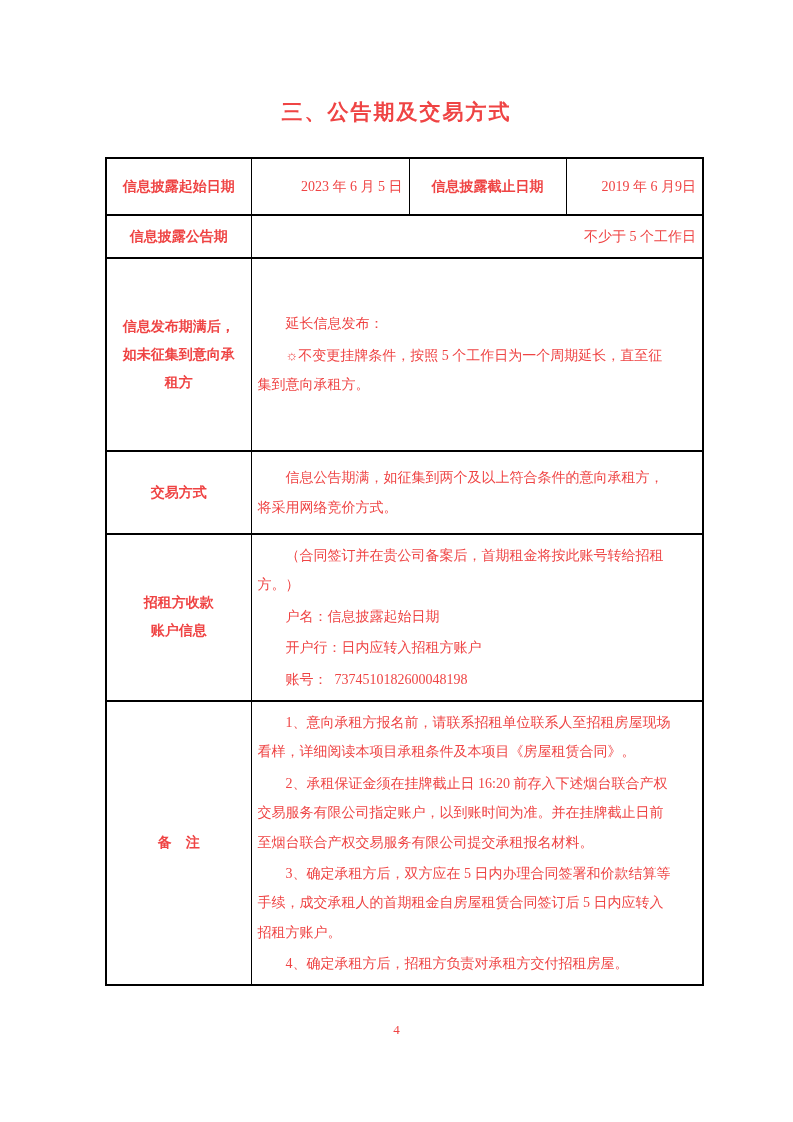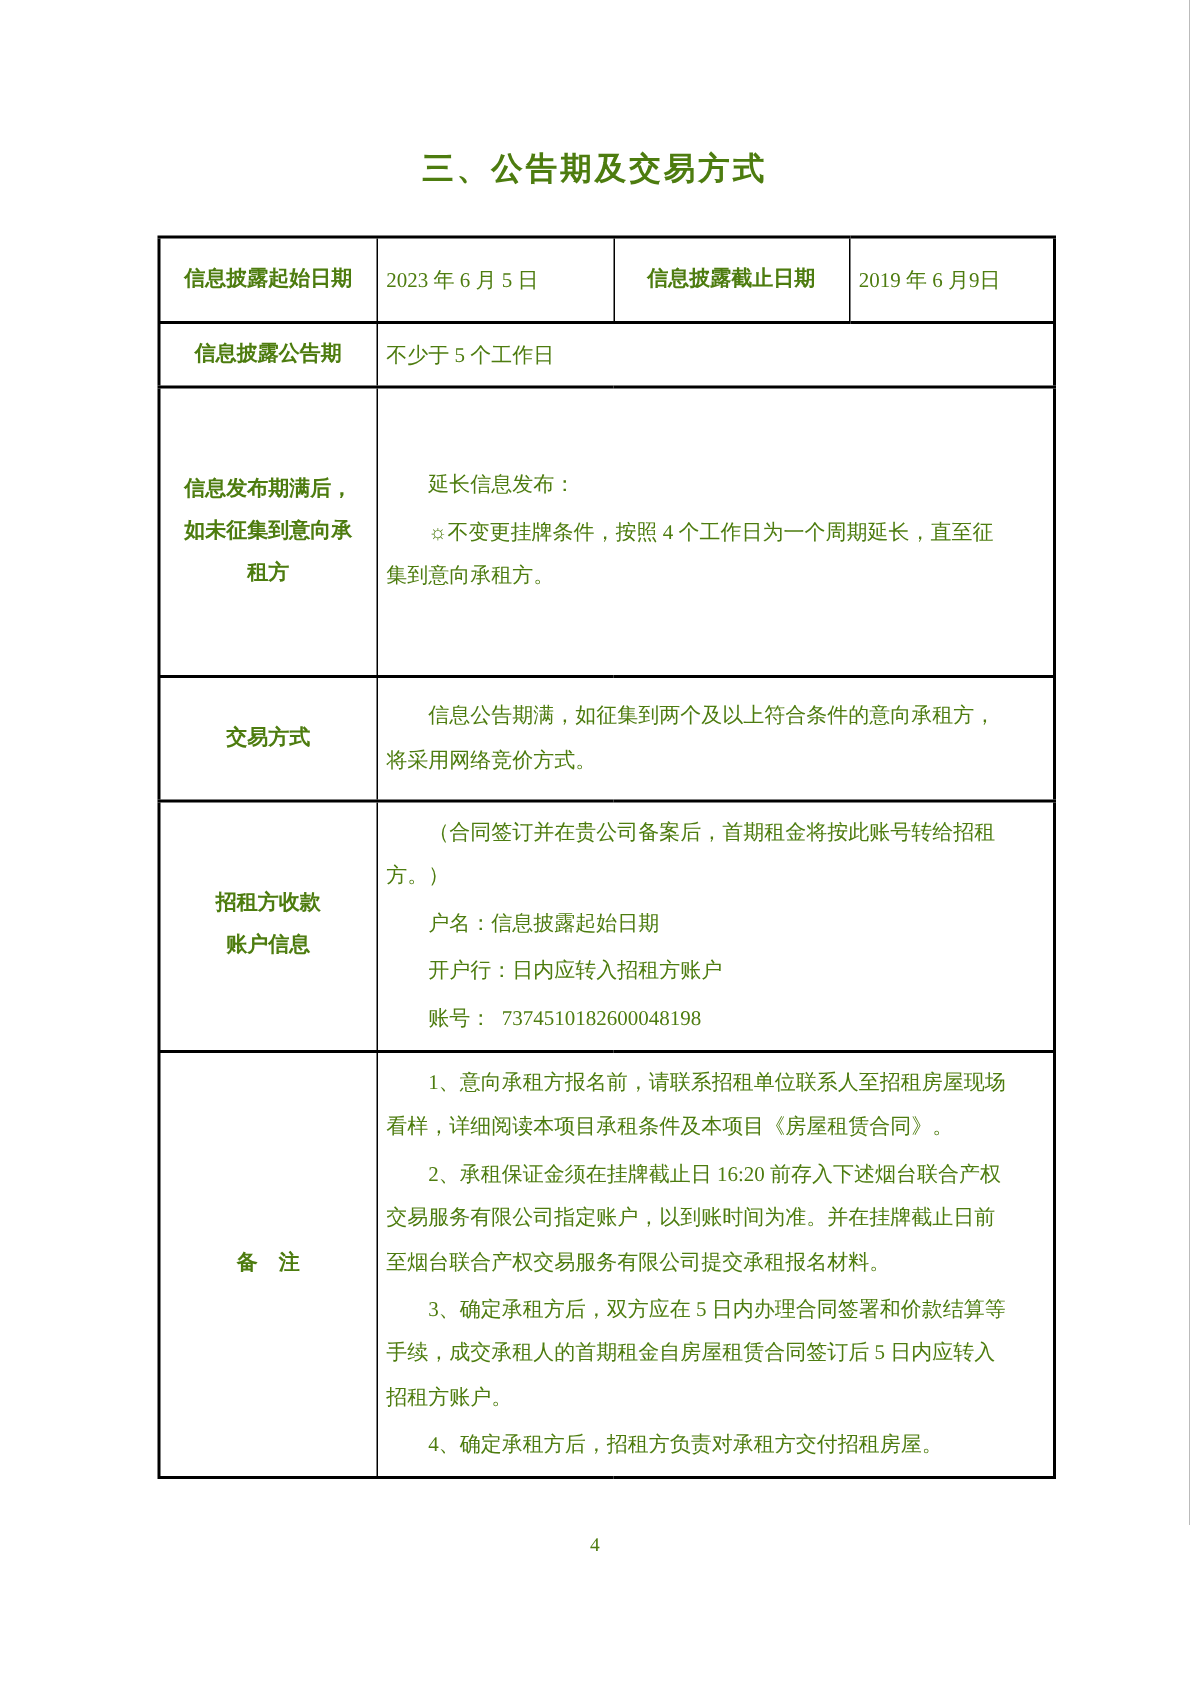--- a/index.html
+++ b/index.html
@@ -2,21 +2,21 @@
 <html><head>
 <meta charset="utf-8">
 <style>
   html,body{margin:0;padding:0;background:#888;}
   .page{
     position:relative;
     width:793px;height:1122px;
     background:#ffffff;
     margin:0 auto;
     font-family:"Liberation Serif","DejaVu Serif",serif;
-    color:#4d7c0f;
+    color:#ef4444;
     overflow:hidden;
   }
   .doc-title{
     position:absolute;
     top:98px;left:0;width:100%;
     text-align:center;
     font-size:21px;
     font-weight:bold;
     letter-spacing:2px;
     margin:0;
@@ -40,21 +40,21 @@
   }
   .label-cell{
     font-weight:bold;
     font-size:15px;
     text-align:center;
     padding:2px 10px;
     line-height:2.0;
   }
   .label-pre{white-space:pre-wrap;}
   .value-center{
-    text-align:left;
+    text-align:right;
     padding:3px 6px;
     white-space:pre-wrap;
   }
   .content-cell{
     padding:4px 26px 4px 6px;
   }
   .para{
     margin:2px 0;
     text-indent:2em;
     line-height:2.1;
@@ -97,21 +97,21 @@
 
       <tr class="r2">
         <td class="label-cell">信息披露公告期</td>
         <td class="value-center" colspan="3">不少于 5 个工作日</td>
       </tr>
 
       <tr class="r3">
         <td class="label-cell">信息发布期满后，如未征集到意向承租方</td>
         <td class="content-cell" colspan="3">
           <p class="para">延长信息发布：</p>
-          <p class="para">☼不变更挂牌条件，按照 4 个工作日为一个周期延长，直至征集到意向承租方。</p>
+          <p class="para">☼不变更挂牌条件，按照 5 个工作日为一个周期延长，直至征集到意向承租方。</p>
         </td>
       </tr>
 
       <tr class="r4">
         <td class="label-cell">交易方式</td>
         <td class="content-cell" colspan="3">
           <p class="para">信息公告期满，如征集到两个及以上符合条件的意向承租方，将采用网络竞价方式。</p>
         </td>
       </tr>
 

